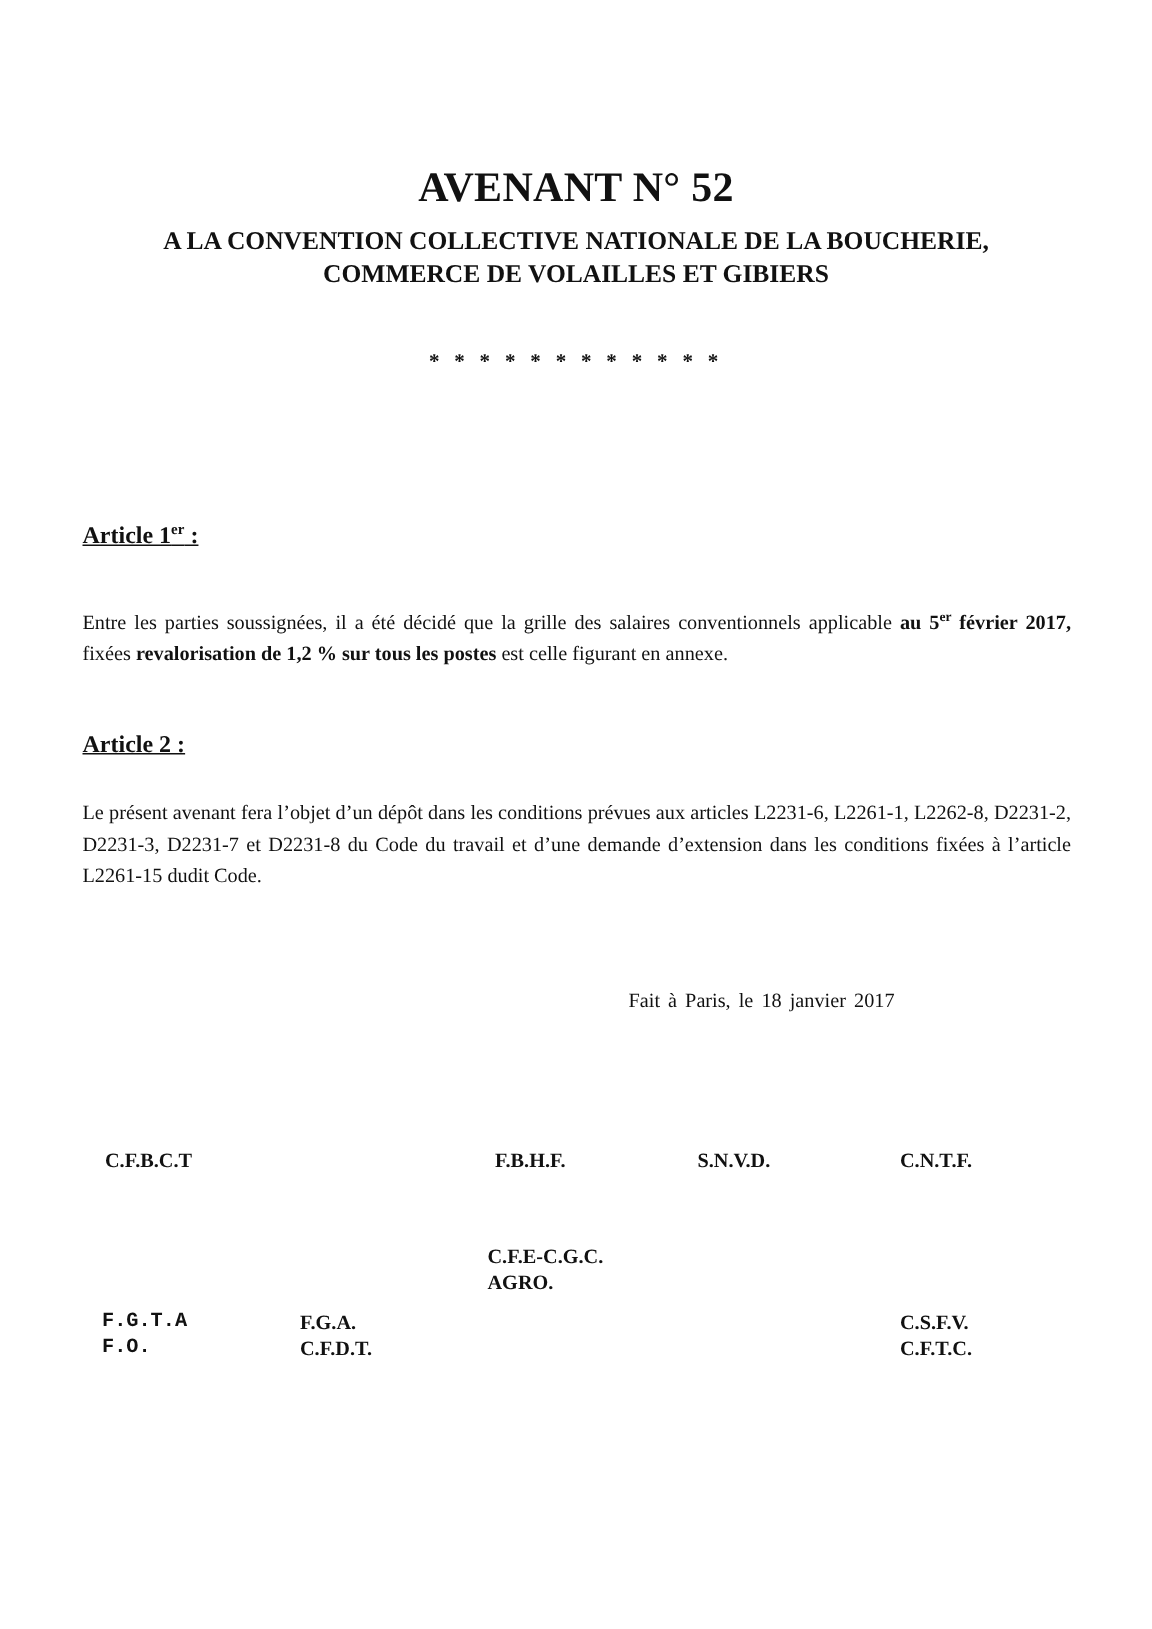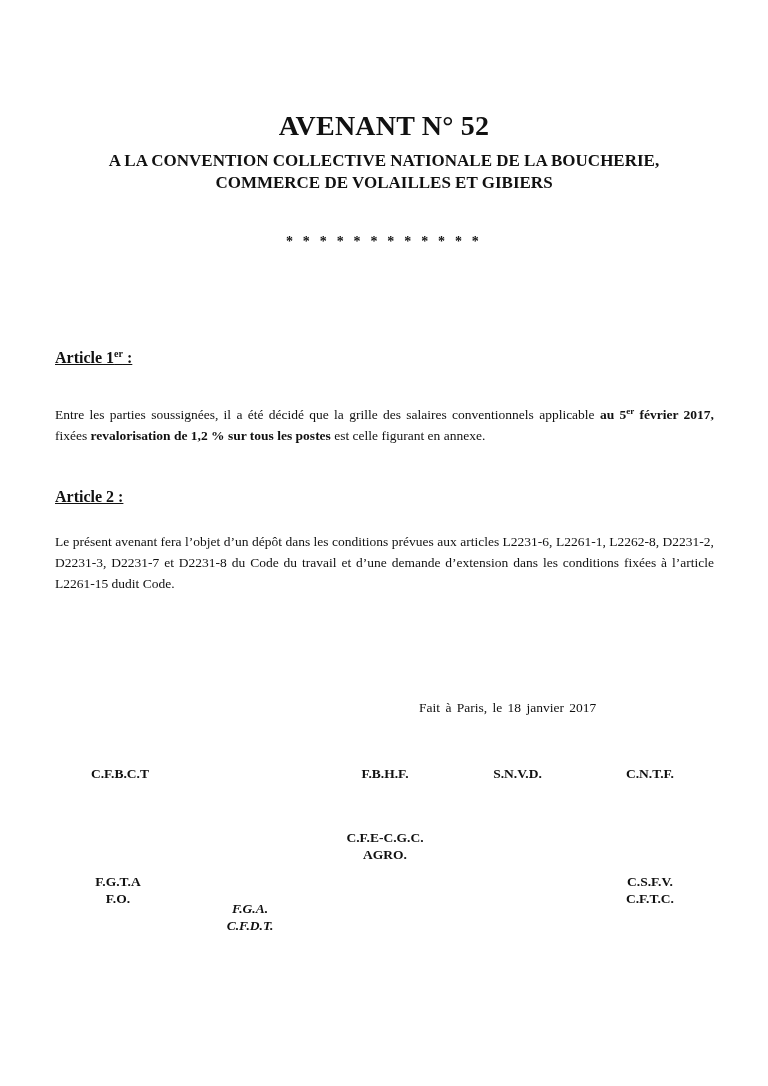--- a/index.html
+++ b/index.html
@@ -23,23 +23,23 @@
     .heading {
       left: 55px; font-weight: bold; font-size: 16px; text-decoration: underline;
     }
     .heading sup { font-size: 10px; vertical-align: 6px; }
     .para {
       left: 55px; width: 659px; font-size: 13.5px; line-height: 21px;
       text-align: justify; text-align-last: left;
     }
     .para sup { font-size: 9px; vertical-align: 5px; line-height: 0; }
     .para b { font-weight: bold; }
-    .place { left: 419px; top: 659px; font-size: 13.5px; word-spacing: 2px; margin-top: 41px; }
+    .place { left: 419px; top: 659px; font-size: 13.5px; word-spacing: 2px; }
     .sig {
-      font-weight: bold; font-size: 13.5px; text-align: center; line-height: 17px;
+      font-weight: bold; font-size: 13.5px; line-height: 17px;
     }
   </style>
 </head>
 <body>
 
 <div>
 
   <div class="abs title">AVENANT N° 52</div>
 
   <div class="abs subtitle">
@@ -57,25 +57,25 @@
 
   <div class="abs para" style="top:531px;">Le présent avenant fera l’objet d’un dépôt dans les conditions prévues aux articles L2231-6, L2261-1, L2262-8, D2231-2, D2231-3, D2231-7 et D2231-8 du Code du travail et d’une demande d’extension dans les conditions fixées à l’article L2261-15 dudit Code.</div>
 
   <div class="abs place">Fait à Paris, le 18 janvier 2017</div>
 
   <div class="abs sig" style="left:70px; width:100px; top:765px;">C.F.B.C.T</div>
   <div class="abs sig" style="left:330px; width:110px; top:765px;">F.B.H.F.</div>
   <div class="abs sig" style="left:465px; width:105px; top:765px;">S.N.V.D.</div>
   <div class="abs sig" style="left:600px; width:100px; top:765px;">C.N.T.F.</div>
 
-  <div class="abs sig" style="left:68px; width:100px; top:873px;">
+  <div class="abs sig" style="left:68px; width:100px; top:873px;font-family:Liberation Mono, monospace;">
     <div>F.G.T.A</div>
     <div>F.O.</div>
   </div>
-  <div class="abs sig" style="left:200px; width:100px; top:900px;font-style:italic;">
+  <div class="abs sig" style="left:200px; width:100px; top:873px;">
     <div>F.G.A.</div>
     <div>C.F.D.T.</div>
   </div>
   <div class="abs sig" style="left:325px; width:120px; top:829px;">
     <div>C.F.E-C.G.C.</div>
     <div>AGRO.</div>
   </div>
   <div class="abs sig" style="left:600px; width:100px; top:873px;">
     <div>C.S.F.V.</div>
     <div>C.F.T.C.</div>

